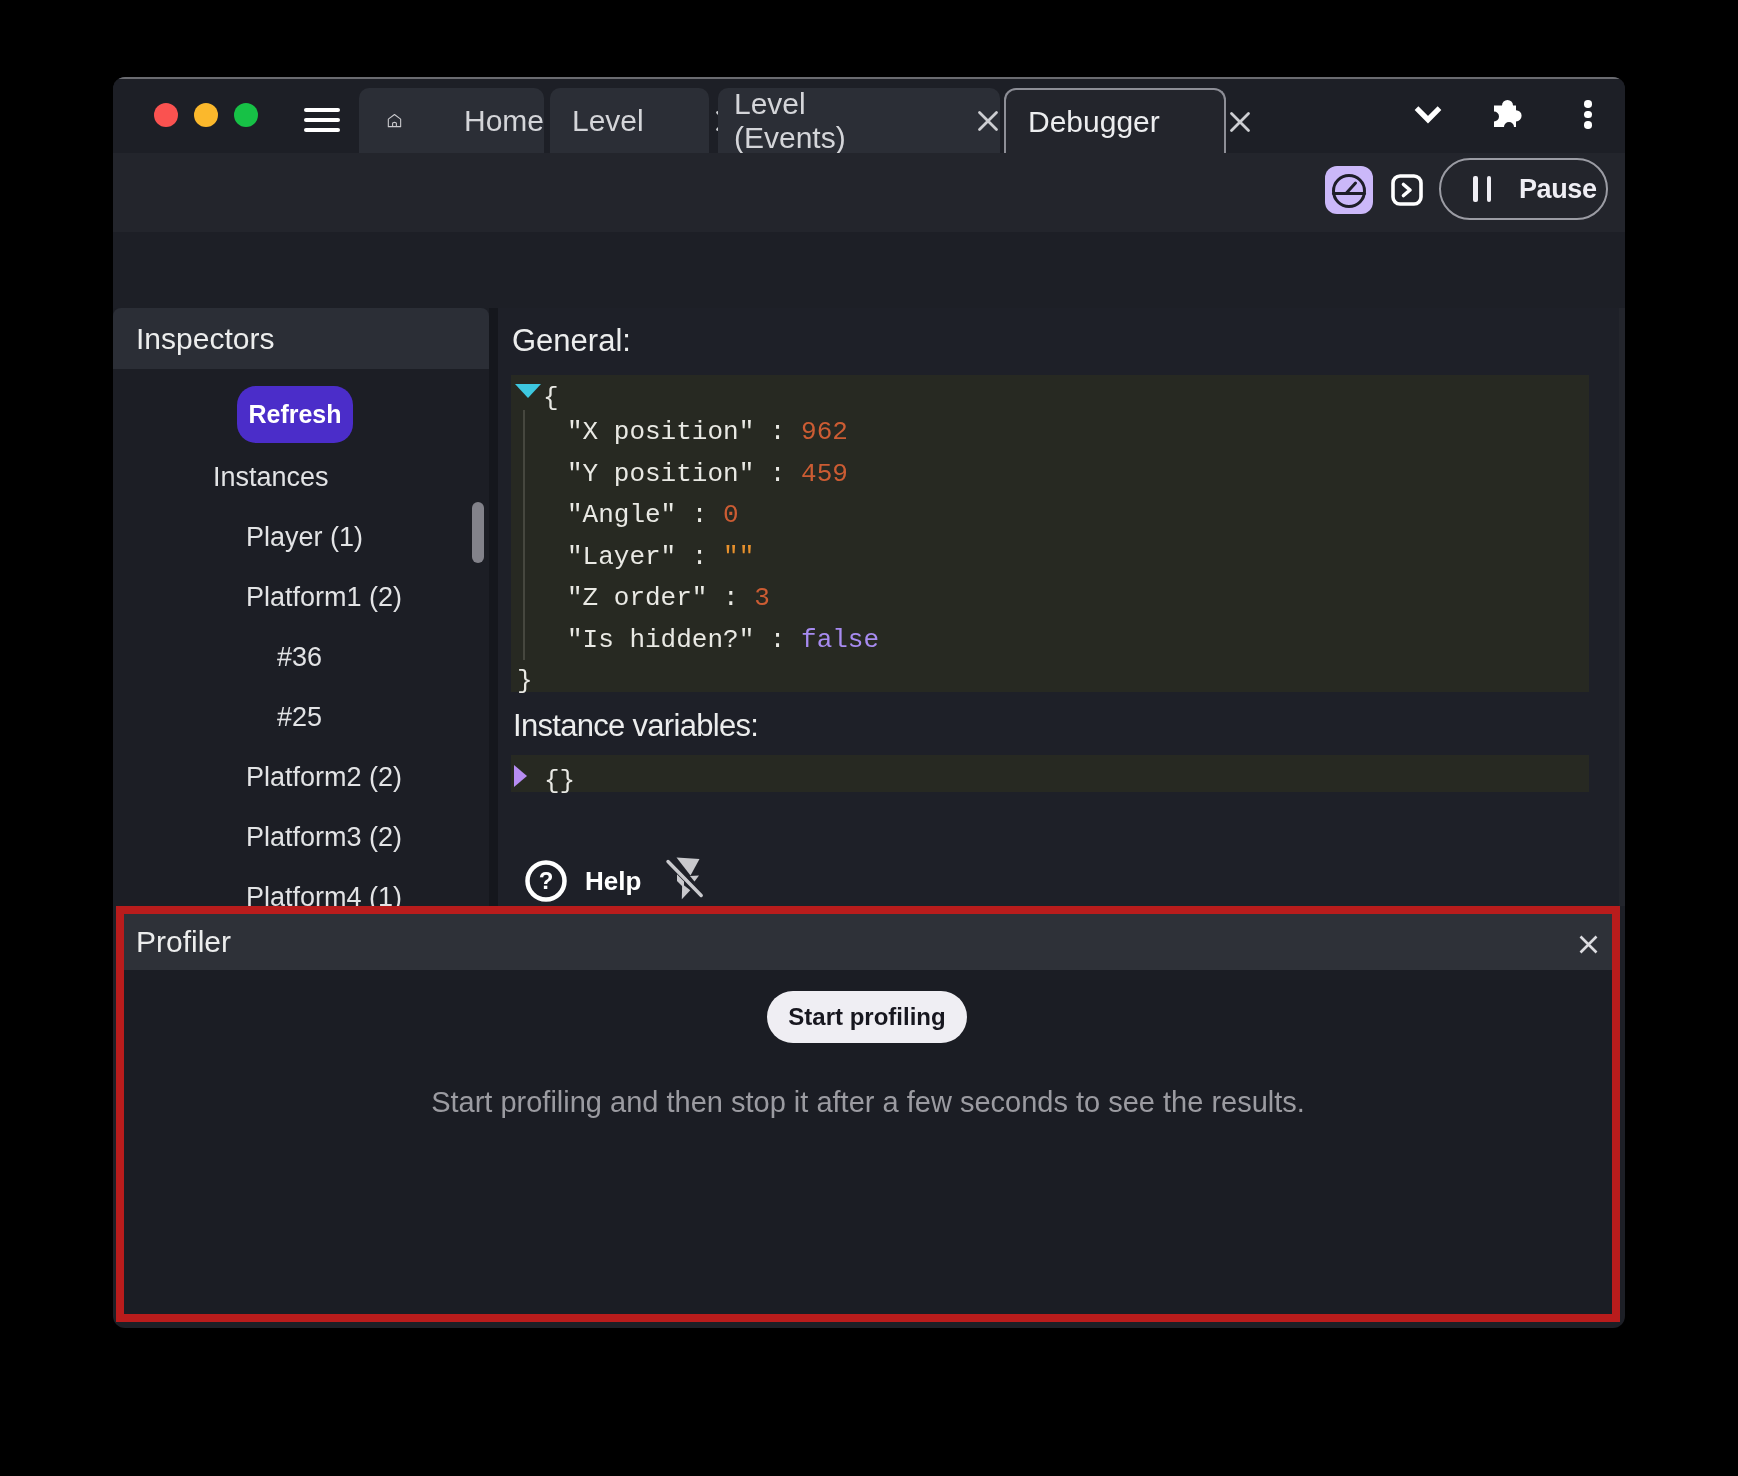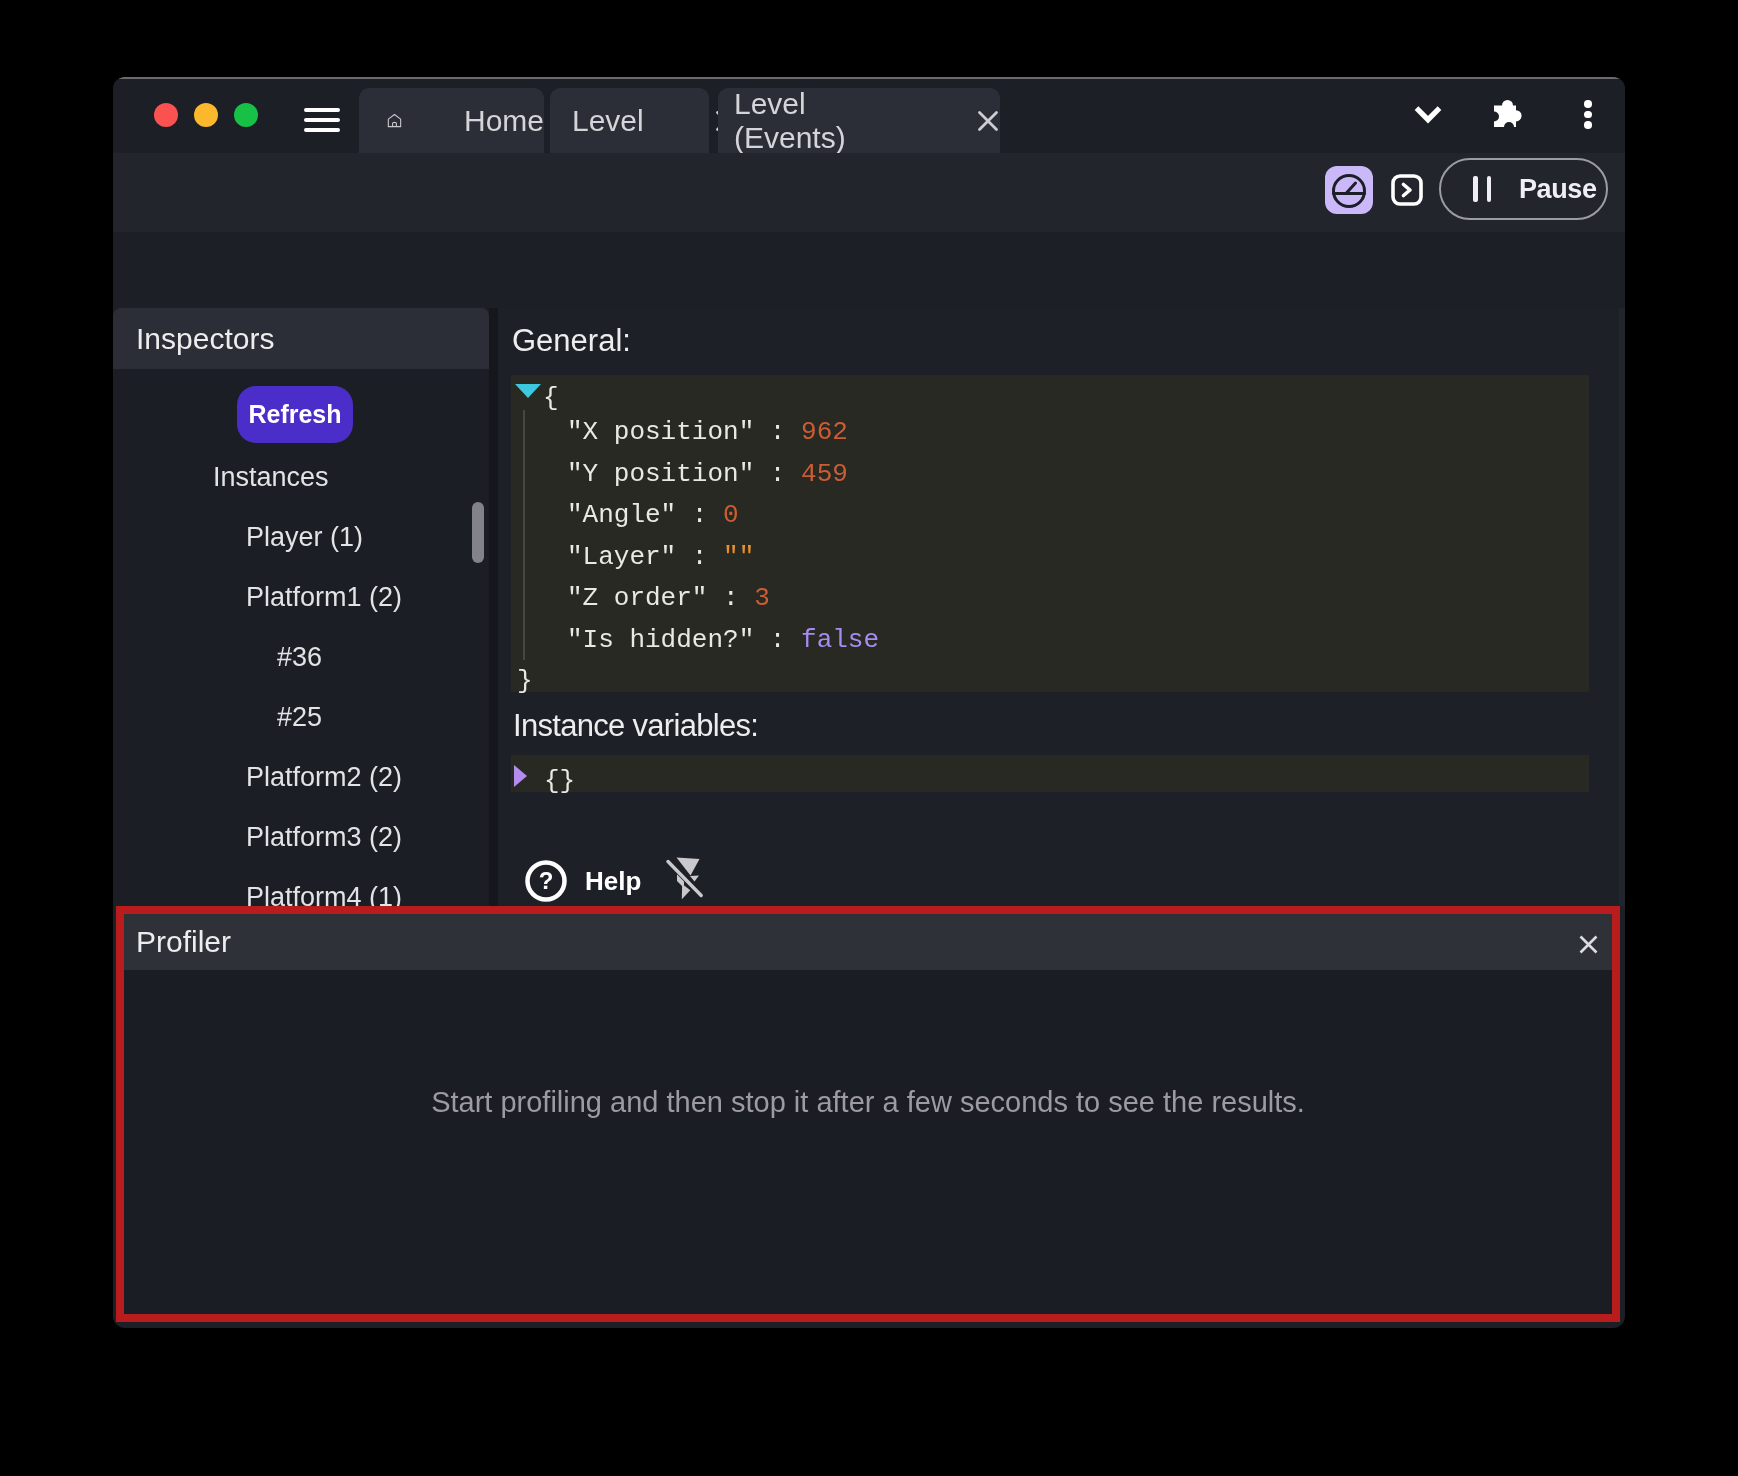--- a/index.html
+++ b/index.html
@@ -98,20 +98,28 @@
       <span style="margin-left:22px;">Level</span>
       <span style="margin-left:30px;display:flex;">
           <svg class="xs" width="24" height="24" viewBox="0 0 24 24">
             <path d="M3.5 3.5 L20.5 20.5 M20.5 3.5 L3.5 20.5" stroke="#cdced2" stroke-width="2.8" stroke-linecap="round"></path>
           </svg>
         </span>
     </div>
     <div class="tab" style="left:605px; width:282px;">
       <span style="margin-left:16px;">Level (Events)</span>
       <span style="margin-left:18px;display:flex;">
+          <svg class="xs" width="24" height="24" viewBox="0 0 24 24">
+            <path d="M3.5 3.5 L20.5 20.5 M20.5 3.5 L3.5 20.5" stroke="#cdced2" stroke-width="2.8" stroke-linecap="round"></path>
+          </svg>
+        </span>
+    </div>
+    <div class="tab" id="tab-dbg" style="left:891px; width:222px;">
+      <span style="margin-left:22px;">Debugger</span>
+      <span style="margin-left:28px;display:flex;">
           <svg class="xs" width="24" height="24" viewBox="0 0 24 24">
             <path d="M3.5 3.5 L20.5 20.5 M20.5 3.5 L3.5 20.5" stroke="#cdced2" stroke-width="2.8" stroke-linecap="round"></path>
           </svg>
         </span>
     </div>
     <svg class="abs" style="left:1301px; top:28px;" width="28" height="20" viewBox="0 0 28 20">
       <path d="M2.5 3.2 L14 14.7 L25.5 3.2" fill="none" stroke="#fff" stroke-width="5.2" stroke-linecap="butt" stroke-linejoin="miter"></path>
     </svg>
     <svg class="abs" style="left:1381px; top:22px;" width="29" height="29" viewBox="0 0 29 29" fill="#fff">
       <path d="M0,6.5 H8 A5.5,5.5 0 0 1 19,6.5 H22 V11.2 A5.6,5.6 0 0 1 22,22.4 V28 H20 A5,5 0 0 0 10,28 H0 V22.5 A5,5 0 0 0 0,12.5 Z"></path>
@@ -195,15 +203,16 @@
     </div>
   </div>
 
   <div id="profiler">
     <div id="prof-head">
       <span class="t">Profiler</span>
       <svg class="abs" style="right:14px; top:21px;" width="19" height="19" viewBox="0 0 19 19">
         <path d="M1.5 1.5 L17.5 17.5 M17.5 1.5 L1.5 17.5" stroke="#dcdce0" stroke-width="2.6"></path>
       </svg>
     </div>
+    <div id="startbtn">Start profiling</div>
     <div id="prof-cap">Start profiling and then stop it after a few seconds to see the results.</div>
   </div>
 </div>
 
 </body></html>

